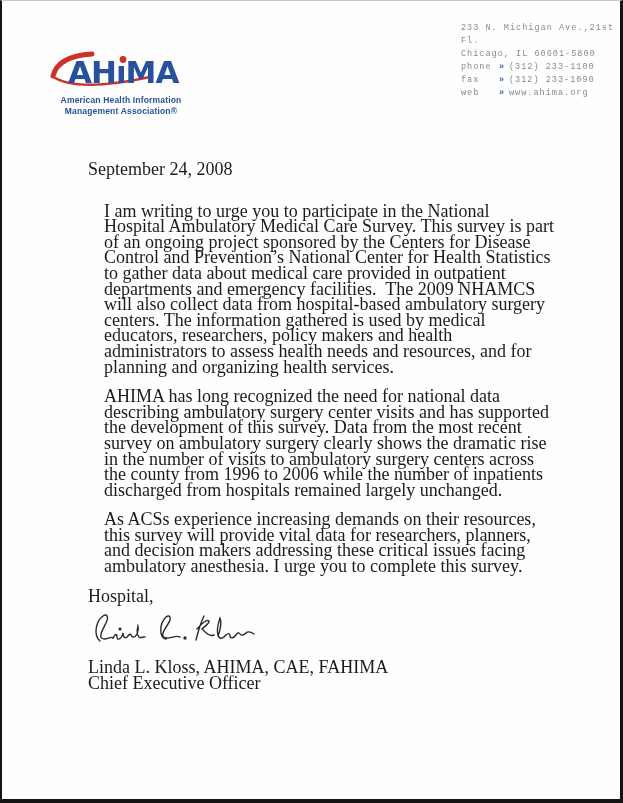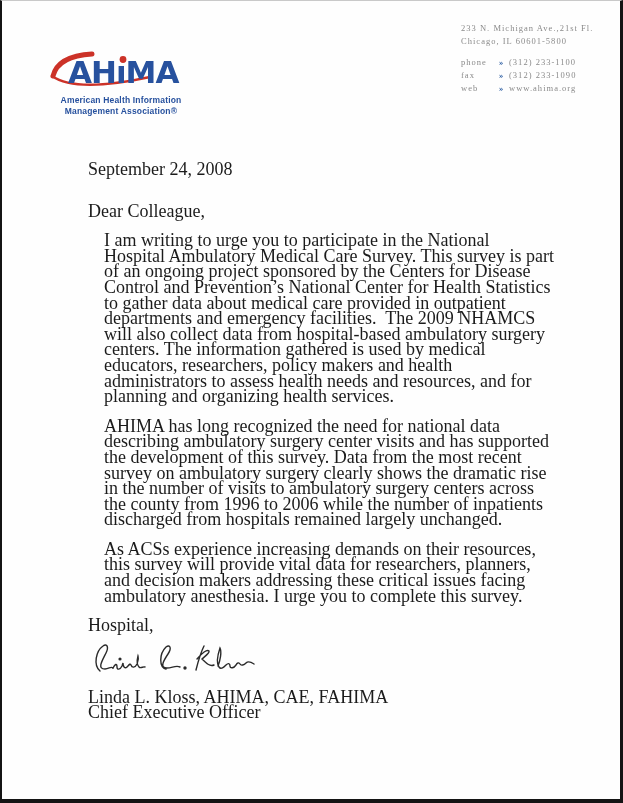--- a/index.html
+++ b/index.html
@@ -31,27 +31,27 @@
     font-weight: 600;
     line-height: 11px;
     color: var(--logo-blue, #27519E);
     letter-spacing: 0.02em;
   }
 
   .contact-block {
     position: absolute;
     left: 459px;
     top: 21px;
-    font-family: Liberation Serif, serif;
+    font-family: Liberation Mono, monospace;
     font-size: 8.5px;
     letter-spacing: 0.12em;
     line-height: 13px;
     color: var(--text-gray, #8A8A8A);
   }
-  .contact-rows { margin-top: 8px; }
+  .contact-rows { margin-top: 0; }
   .contact-row { display: grid; grid-template-columns: 38px 10px auto; }
   .contact-marker { color: var(--marker-blue, #2E5FA3); font-weight: bold; }
 
   
   .letter {
     position: absolute;
     left: 86px;
     top: 161px;
     width: 466px;
     font-size: 18px;
@@ -101,21 +101,20 @@
       <div class="contact-row">
         <span>web</span>
         <span class="contact-marker">»</span>
         <span>www.ahima.org</span>
       </div>
     </div>
   </div>
 
   <div class="letter">
     <p class="date">September 24, 2008</p>
-    <p class="salutation">Dear Colleague,</p>
     <p class="para">I am writing to urge you to participate in the National Hospital Ambulatory Medical Care Survey. This survey is part of an ongoing project sponsored by the Centers for Disease Control and Prevention’s National Center for Health Statistics to gather data about medical care provided in outpatient departments and emergency facilities.  The 2009 NHAMCS will also collect data from hospital-based ambulatory surgery centers. The information gathered is used by medical educators, researchers, policy makers and health administrators to assess health needs and resources, and for planning and organizing health services.</p>
     <p class="para">AHIMA has long recognized the need for national data describing ambulatory surgery center visits and has supported the development of this survey. Data from the most recent survey on ambulatory surgery clearly shows the dramatic rise in the number of visits to ambulatory surgery centers across the county from 1996 to 2006 while the number of inpatients discharged from hospitals remained largely unchanged.</p>
     <p class="para">As ACSs experience increasing demands on their resources, this survey will provide vital data for researchers, planners, and decision makers addressing these critical issues facing ambulatory anesthesia. I urge you to complete this survey.</p>
     <p class="closing">Hospital,</p>
 
     <svg class="signature" width="175" height="44" viewBox="0 0 175 44">
       <g fill="none" stroke="#2a2a2a" stroke-width="1.4" stroke-linecap="round">
         <path d="M12,33 C5,27 8,13 15,8 C19,5 21,9 18,15 C14,23 9,31 17,31 C21,31 23,28 25,30"></path>
         <path d="M25,30 C27,26 29,25 29,29 C29,32 32,32 34,28 L35,25 C35,29 37,31 39,29 C41,27 42,25 43,27 C44,30 47,30 49,26 C50,23 51,21 50,18 C49,22 49,27 51,29 C53,31 55,28 57,29"></path>
         <circle cx="32" cy="21" r="0.9" fill="#2a2a2a"></circle>

